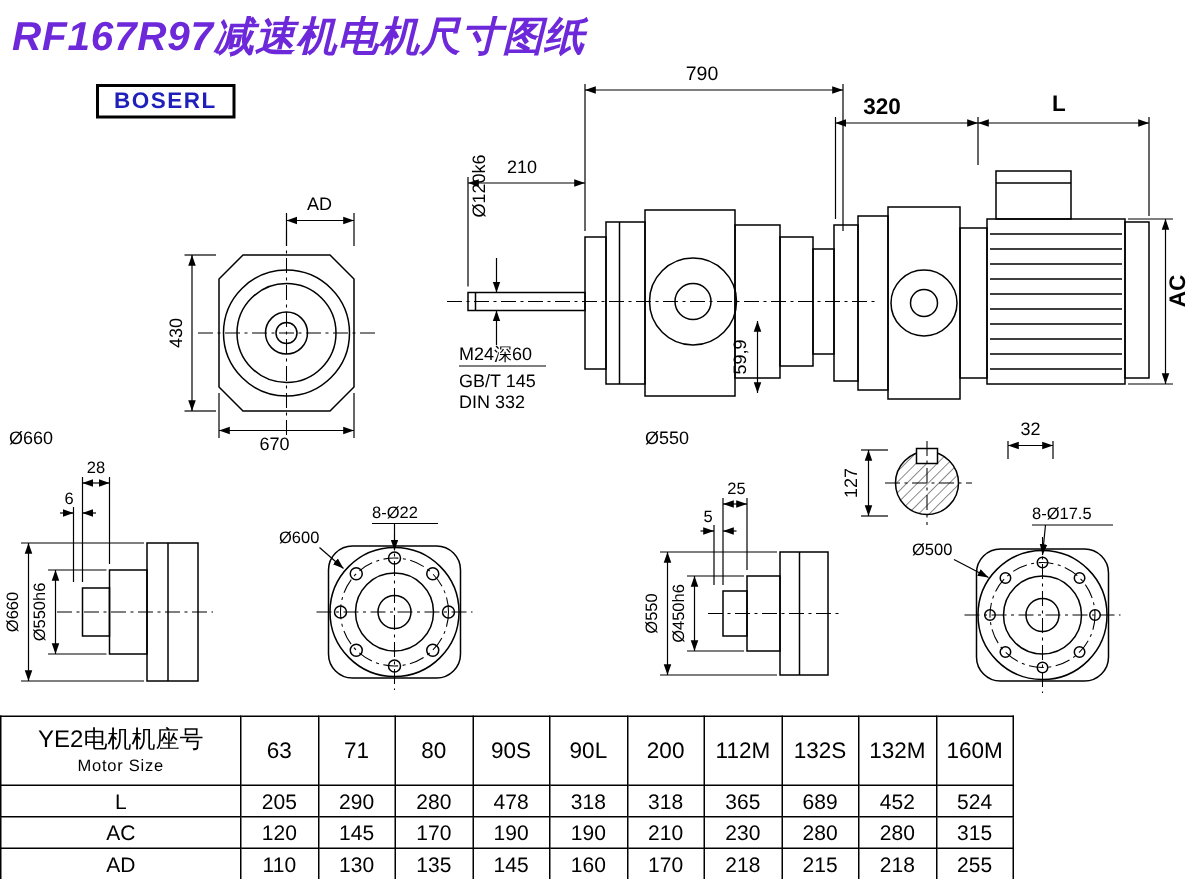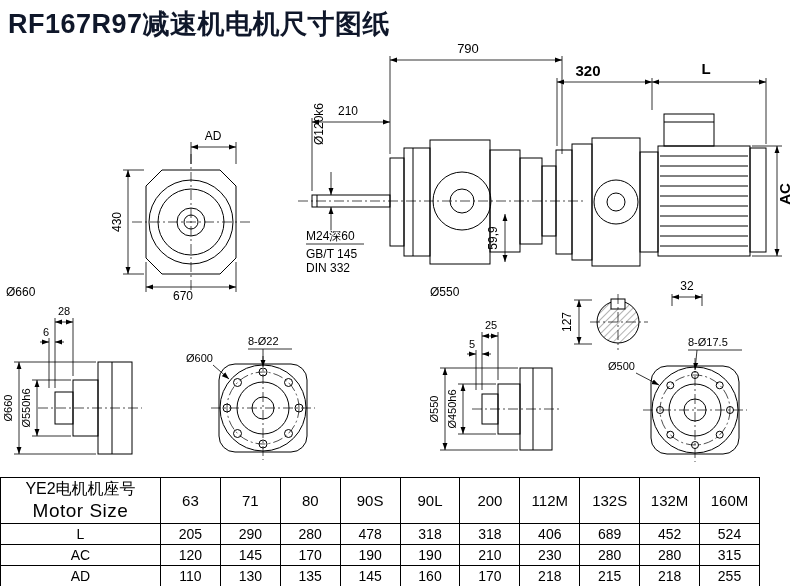--- a/index.html
+++ b/index.html
@@ -8,28 +8,28 @@
   .title{position:absolute;left:8px;top:6px;font-size:27px;font-weight:bold;letter-spacing:.5px;color:#990000;white-space:nowrap}
   .brand{position:absolute;left:64px;top:56px;border:2px solid #000;padding:1px 10px;font-size:15px;font-weight:bold;letter-spacing:1px;color:#1f1fbb;background:#fff}
   svg.draw{position:absolute;left:0;top:0}
   svg.draw text{font-family:"Liberation Sans",sans-serif;font-size:12px;fill:#000}
   svg.draw text.sm{font-size:11px}
   svg.draw text.big{font-size:15px;font-weight:bold}
   svg.draw text.md{font-size:13px}
   .ln{stroke:#000;stroke-width:1;fill:none}
   .dim{stroke:#000;stroke-width:.8;fill:none}
   .cl{stroke:#000;stroke-width:.7;fill:none;stroke-dasharray:10 3 2 3}
-  table.dims{position:absolute;left:0;top:477px;width:760px;border-collapse:collapse;table-layout:fixed;background:#fff}
+  table.dims{position:absolute;left:0;top:477px;width:676px;border-collapse:collapse;table-layout:fixed;background:#fff}
   table.dims th,table.dims td{border:1px solid #000;text-align:center;vertical-align:middle;font-weight:normal;font-size:14px;padding:0;color:#000}
   table.dims tr.r{height:21px}
   table.dims tr.hdr{height:46px}
   table.dims tr.hdr th{font-size:15px}
   table.dims .c0{width:160px}
   .c0 .cn{font-size:16px;line-height:1.35}
-  .c0 .en{font-size:19px;line-height:1.2;letter-spacing:.5px}
+  .c0 .en{font-size:11px;line-height:1.2;letter-spacing:.5px}
   .lbl{font-size:15px}
 </style>
 </head>
 <body>
 
 <div class="page">
 
   <svg class="draw" width="800" height="478" viewBox="0 0 800 478" xmlns="http://www.w3.org/2000/svg">
     <defs>
       <marker id="arr" viewBox="0 0 10 10" refX="10" refY="5" markerWidth="9" markerHeight="9" orient="auto-start-reverse">
@@ -223,21 +223,22 @@
       <line class="cl" x1="643" y1="410" x2="747" y2="410"></line>
       <line class="cl" x1="695" y1="358" x2="695" y2="462"></line>
       <text class="sm" x="608" y="370">Ø500</text>
       <line class="dim" x1="636" y1="373" x2="659" y2="385" marker-end="url(#arr)"></line>
       <text class="sm" x="688" y="346">8-Ø17.5</text>
       <line class="dim" x1="688" y1="350" x2="742" y2="350"></line>
       <line class="dim" x1="697" y1="350" x2="695" y2="370" marker-end="url(#arr)"></line>
     </g>
   </svg>
 
-  <h1 class="title" style="color: #0f172a;">RF167R97减速机电机尺寸图纸</h1>
+  <h1 class="title" style="color: #6d28d9; font-style: italic;">RF167R97减速机电机尺寸图纸</h1>
+  <div class="brand" style="color: rgb(31, 31, 187);">BOSERL</div>
 
   <table class="dims">
     <tbody>
         <tr class="hdr">
       <th class="c0">
         <div class="cn">YE2电机机座号</div>
         <div class="en">Motor Size</div>
       </th>
       <th>63</th>
       <th>71</th>
@@ -251,21 +252,21 @@
       <th>160M</th>
     </tr>
     <tr class="r">
       <td class="c0 lbl">L</td>
       <td>205</td>
       <td>290</td>
       <td>280</td>
       <td>478</td>
       <td>318</td>
       <td>318</td>
-      <td>406</td>
+      <td>365</td>
       <td>689</td>
       <td>452</td>
       <td>524</td>
     </tr>
     <tr class="r">
       <td class="c0 lbl">AC</td>
       <td>120</td>
       <td>145</td>
       <td>170</td>
       <td>190</td>

